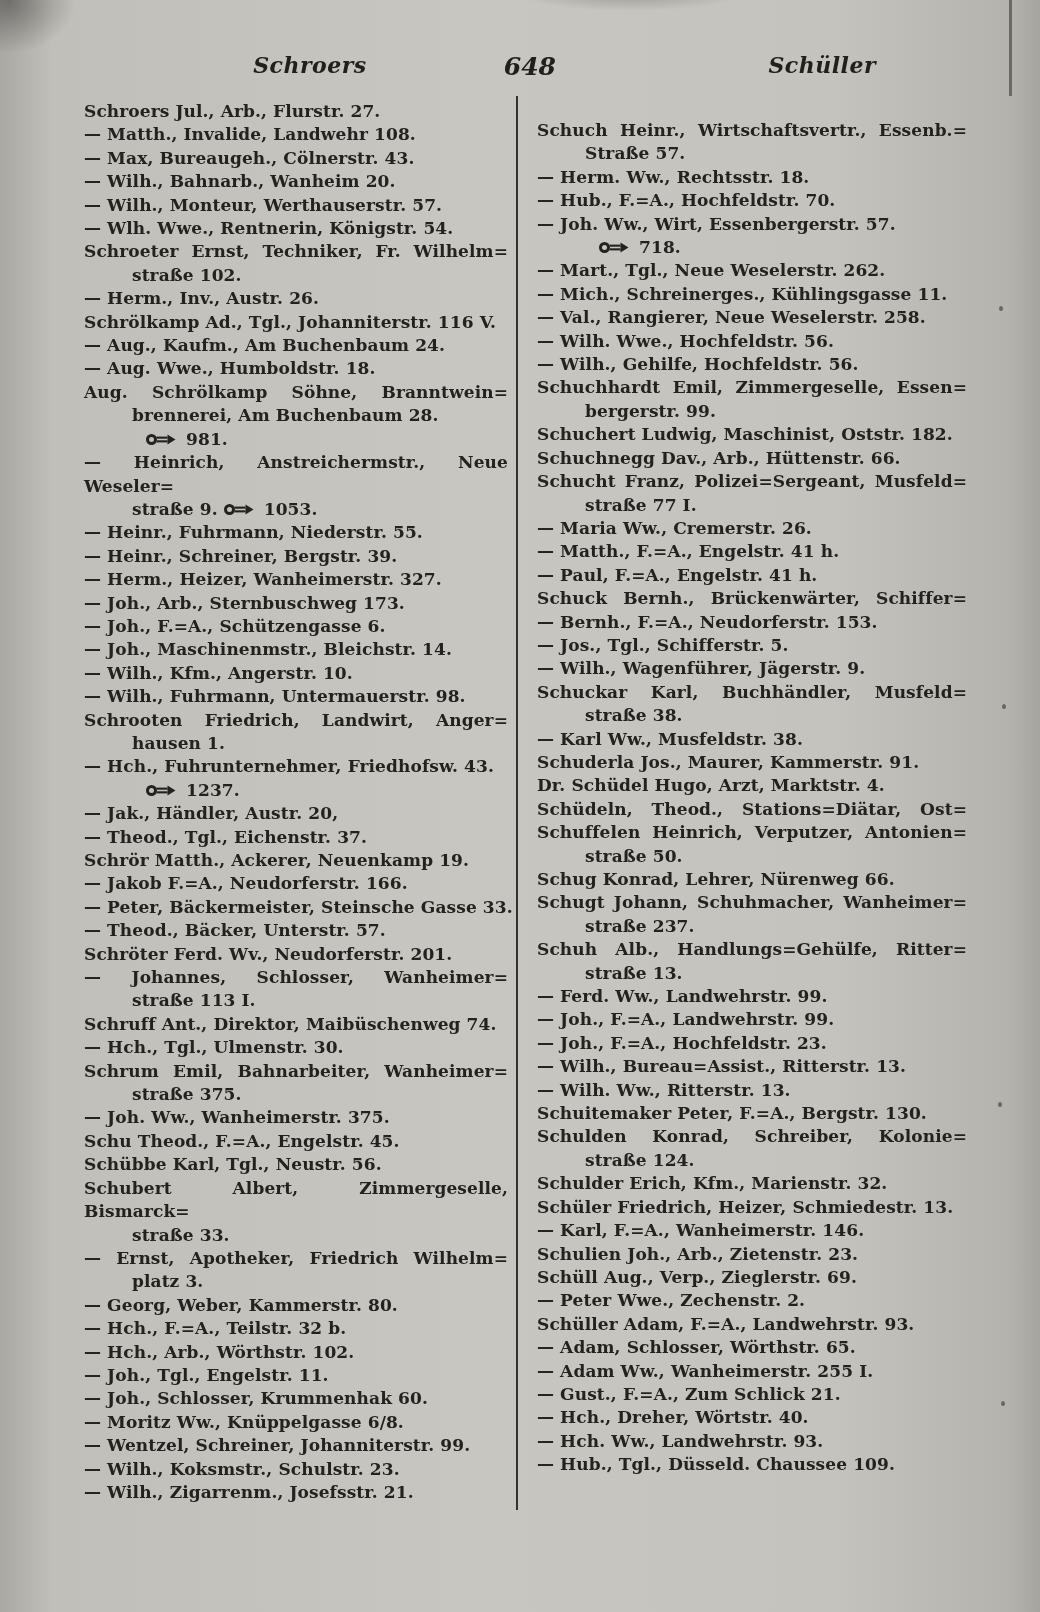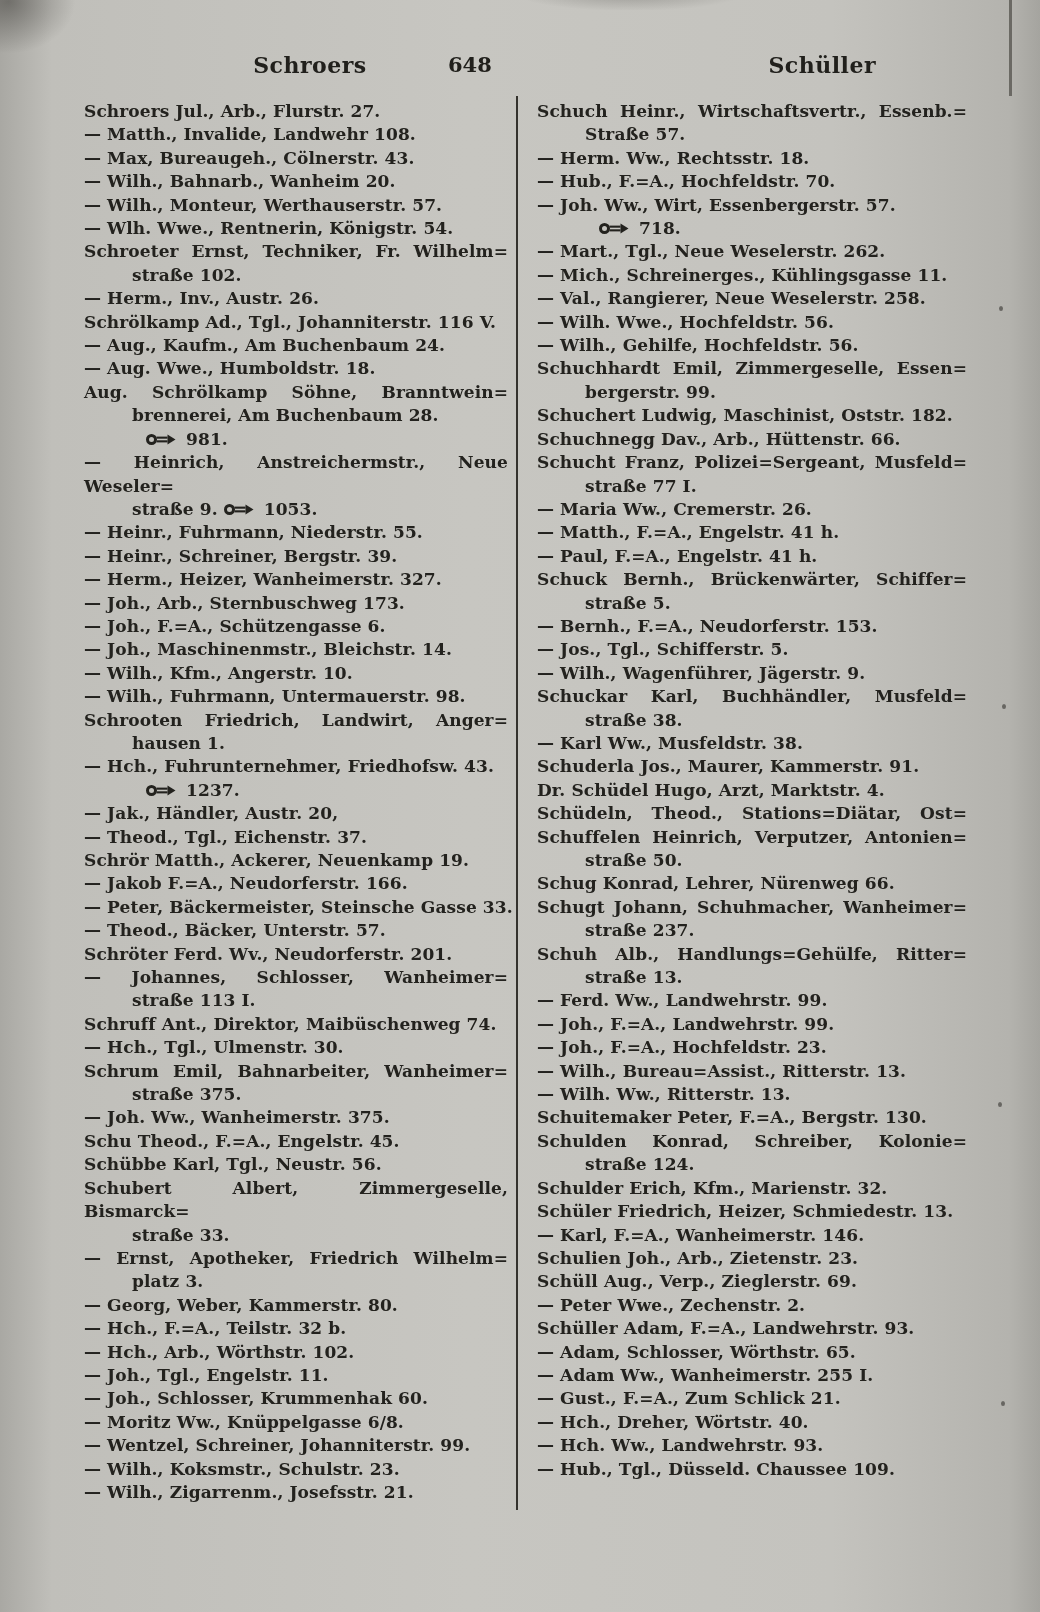--- a/index.html
+++ b/index.html
@@ -11,33 +11,33 @@
   }
   .page{position:absolute;inset:0;}
   
   .smudge-tl{position:absolute;left:-14px;top:-16px;width:90px;height:70px;
     background:radial-gradient(ellipse at 25% 25%, rgba(40,38,34,.45), rgba(40,38,34,0) 70%);}
   .smudge-top{position:absolute;left:520px;top:-8px;width:220px;height:18px;
     background:radial-gradient(ellipse at 50% 0%, rgba(40,38,34,.28), rgba(40,38,34,0) 75%);}
   .edge-line{position:absolute;left:1009px;top:0;width:3px;height:96px;background:rgba(48,45,40,.55);}
   .speck{position:absolute;width:4px;height:5px;border-radius:50%;background:rgba(40,38,34,.55);}
 
-  .header{position:absolute;top:52px;left:0;width:1040px;height:30px;}
+  .header{position:absolute;top:52px;left:0;width:1040px;height:30px;font-style:italic;}
   .h-left{position:absolute;left:160px;width:300px;text-align:center;
     font-size:22px;font-weight:bold;letter-spacing:.5px;}
-  .h-num{position:absolute;left:448px;width:96px;text-align:left;
-    font-size:21px;font-weight:bold;}
+  .h-num{position:absolute;left:460px;width:96px;text-align:right;
+    font-size:25px;font-weight:bold;}
   .h-right{position:absolute;left:576px;width:300px;text-align:right;
     font-size:22px;font-weight:bold;letter-spacing:.5px;}
 
   .divider{position:absolute;left:516px;top:96px;width:2px;height:1414px;background:#34322d;}
 
   .col{position:absolute;top:100px;}
   .col-left{left:84px;width:424px;}
-  .col-right{left:537px;width:430px;}
+  .col-right{left:537px;width:430px;margin-top:19px;}
 
   .entry{margin:0;}
   .line{
     font-size:17px;line-height:23.4px;font-weight:bold;
     letter-spacing:.1px;white-space:nowrap;color:#23221e;
   }
   .line.cont{padding-left:48px;}
   .line.phone{padding-left:62px;}
   .line.just{white-space:normal;text-align:justify;text-align-last:justify;}
   .tel-icon{display:inline-block;vertical-align:-1px;margin-right:4px;}
@@ -288,21 +288,20 @@
         <div class="line">— Maria Ww., Cremerstr. 26.</div>
       </div>
       <div class="entry">
         <div class="line">— Matth., F.=A., Engelstr. 41 h.</div>
       </div>
       <div class="entry">
         <div class="line">— Paul, F.=A., Engelstr. 41 h.</div>
       </div>
       <div class="entry">
         <div class="line just">Schuck Bernh., Brückenwärter, Schiffer=</div>
-        <div class="line cont">straße 5.</div>
       </div>
       <div class="entry">
         <div class="line">— Bernh., F.=A., Neudorferstr. 153.</div>
       </div>
       <div class="entry">
         <div class="line">— Jos., Tgl., Schifferstr. 5.</div>
       </div>
       <div class="entry">
         <div class="line">— Wilh., Wagenführer, Jägerstr. 9.</div>
       </div>

